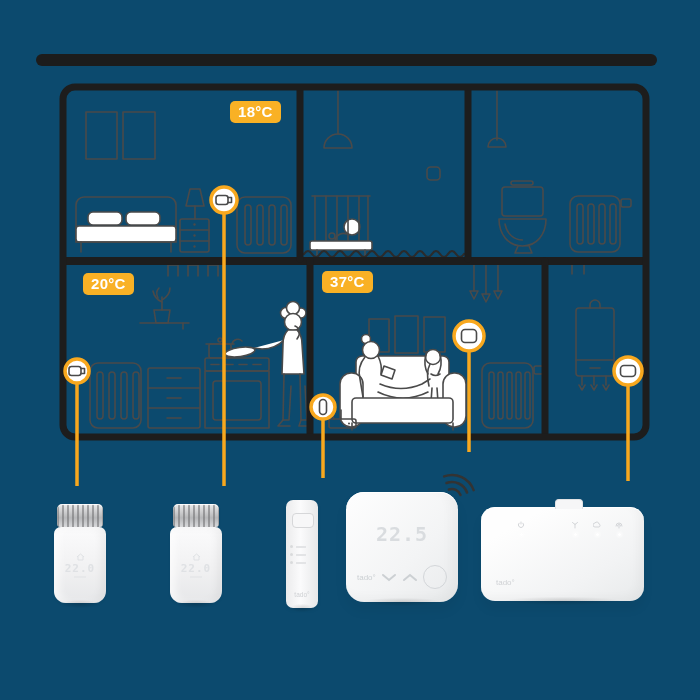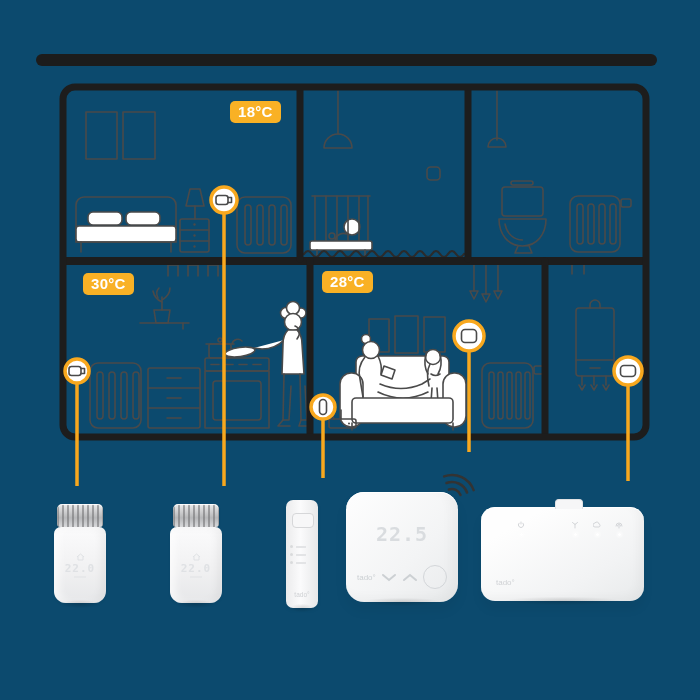--- a/index.html
+++ b/index.html
@@ -74,22 +74,22 @@
   .recv-brand{position:absolute;left:15px;bottom:14px;font-size:8px;color:#d0d2d5;}
 </style>
 </head>
 <body>
 
 <div class="stage">
 
   <div class="roof-bar"></div>
 
   <div class="badge" style="left:230px;top:101px">18°C</div>
-  <div class="badge" style="left:83px;top:273px">30°C</div>
-  <div class="badge" style="left:322px;top:271px">28°C</div>
+  <div class="badge" style="left:83px;top:273px">20°C</div>
+  <div class="badge" style="left:322px;top:271px">37°C</div>
 
   <div class="device trv" style="left:54px;top:504px">
     <div class="trv-knob"></div>
     <div class="trv-body">
       <div class="trv-display">
         <svg width="9" height="8" viewBox="0 0 9 8">
           <path d="M1,4 L4.5,1 L8,4 M2,3.4 V7 H7 V3.4" stroke="#dfe1e4" stroke-width="1" fill="none"></path>
           </svg>
         <span class="val">22.0</span>
         <span class="bar"></span>

